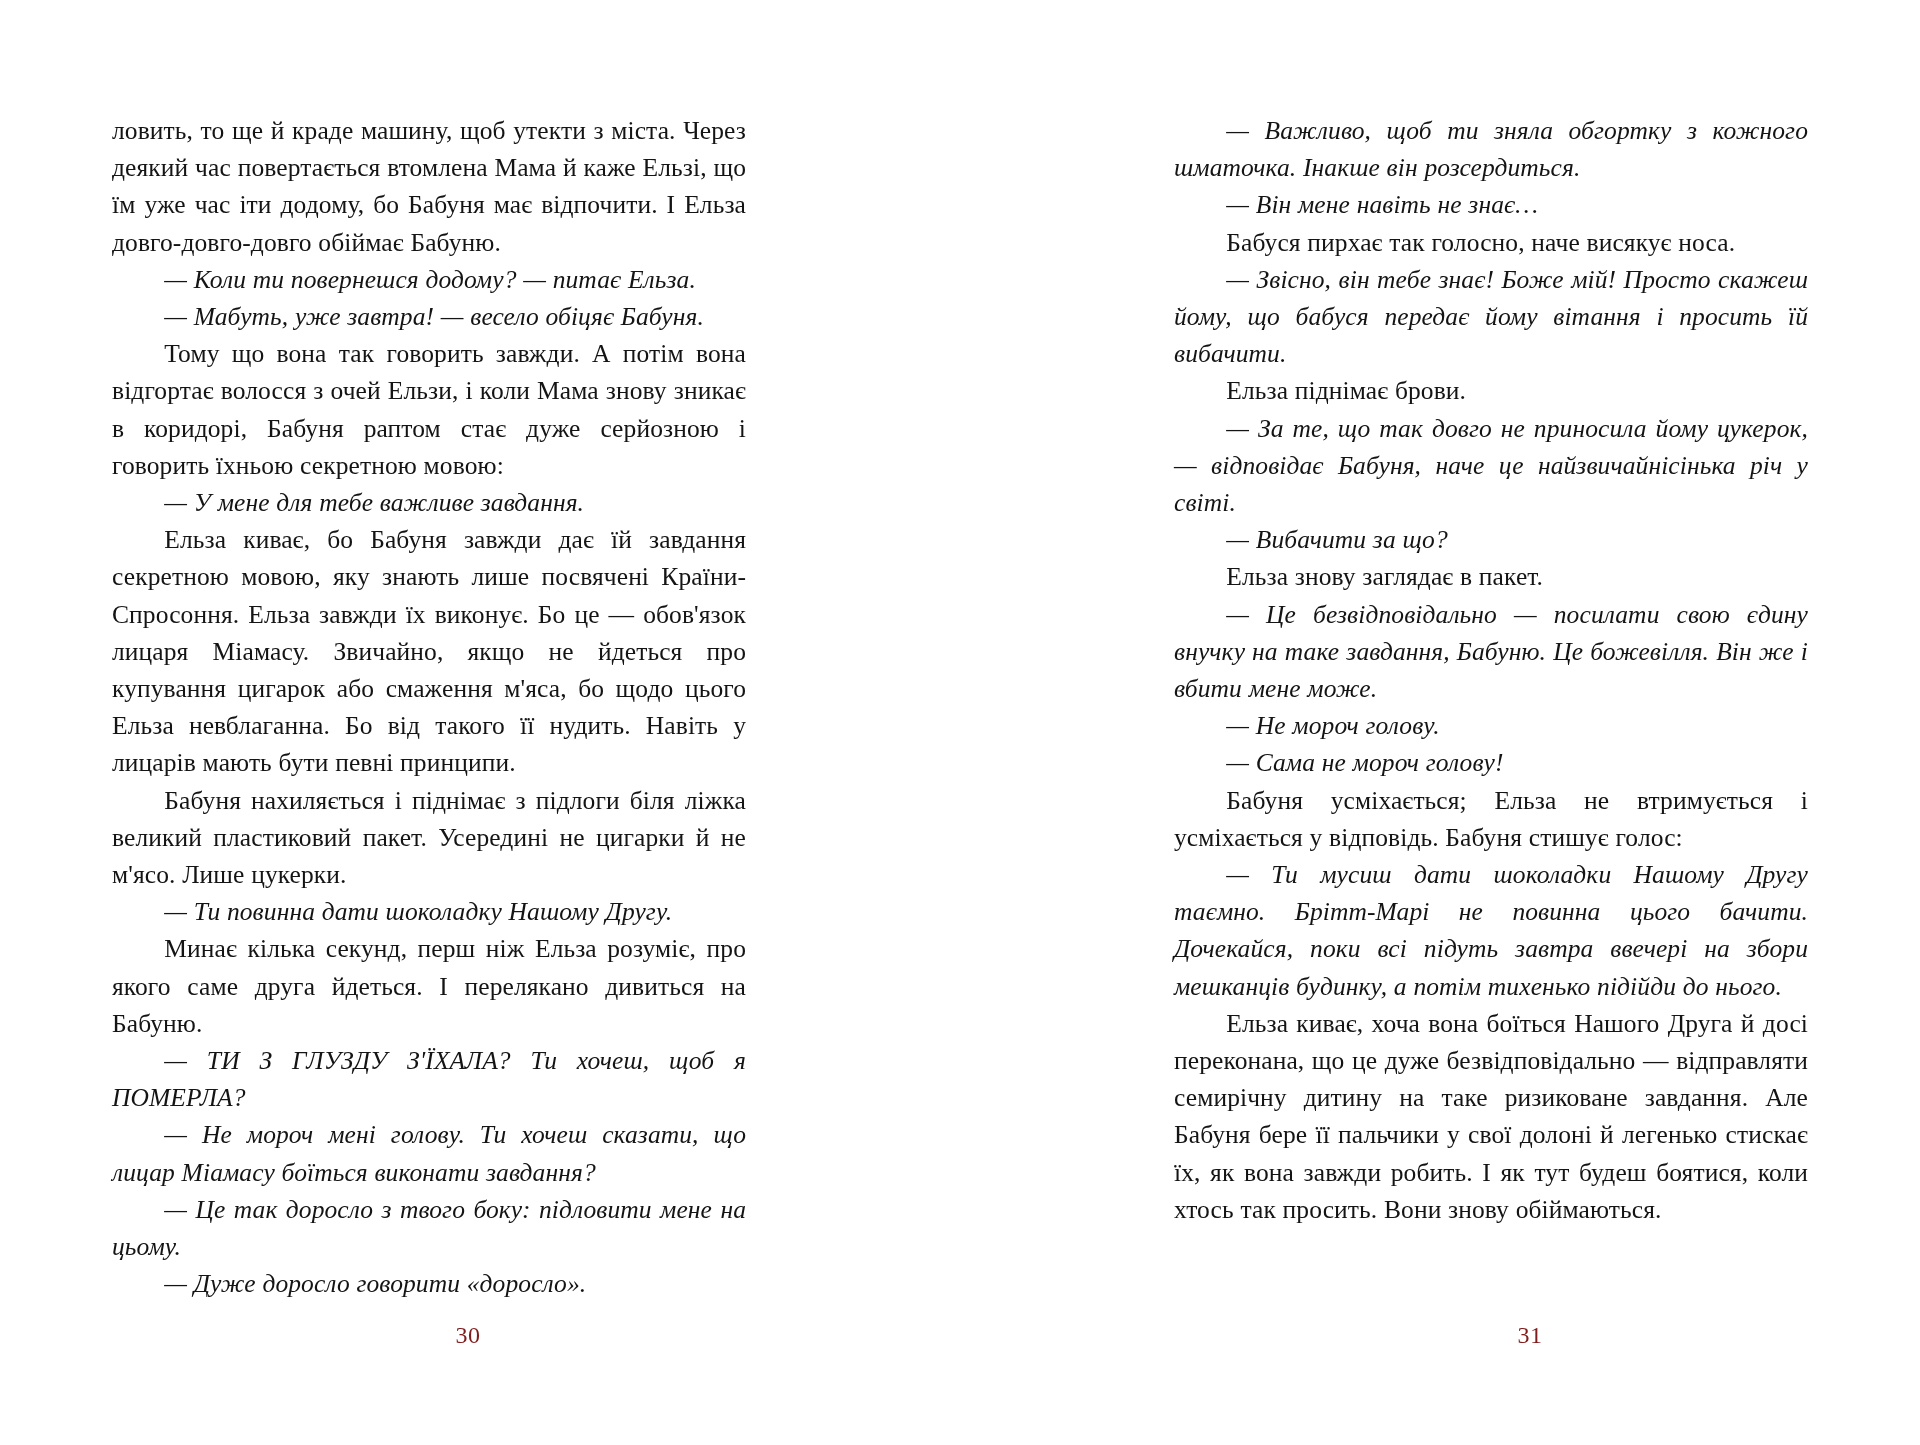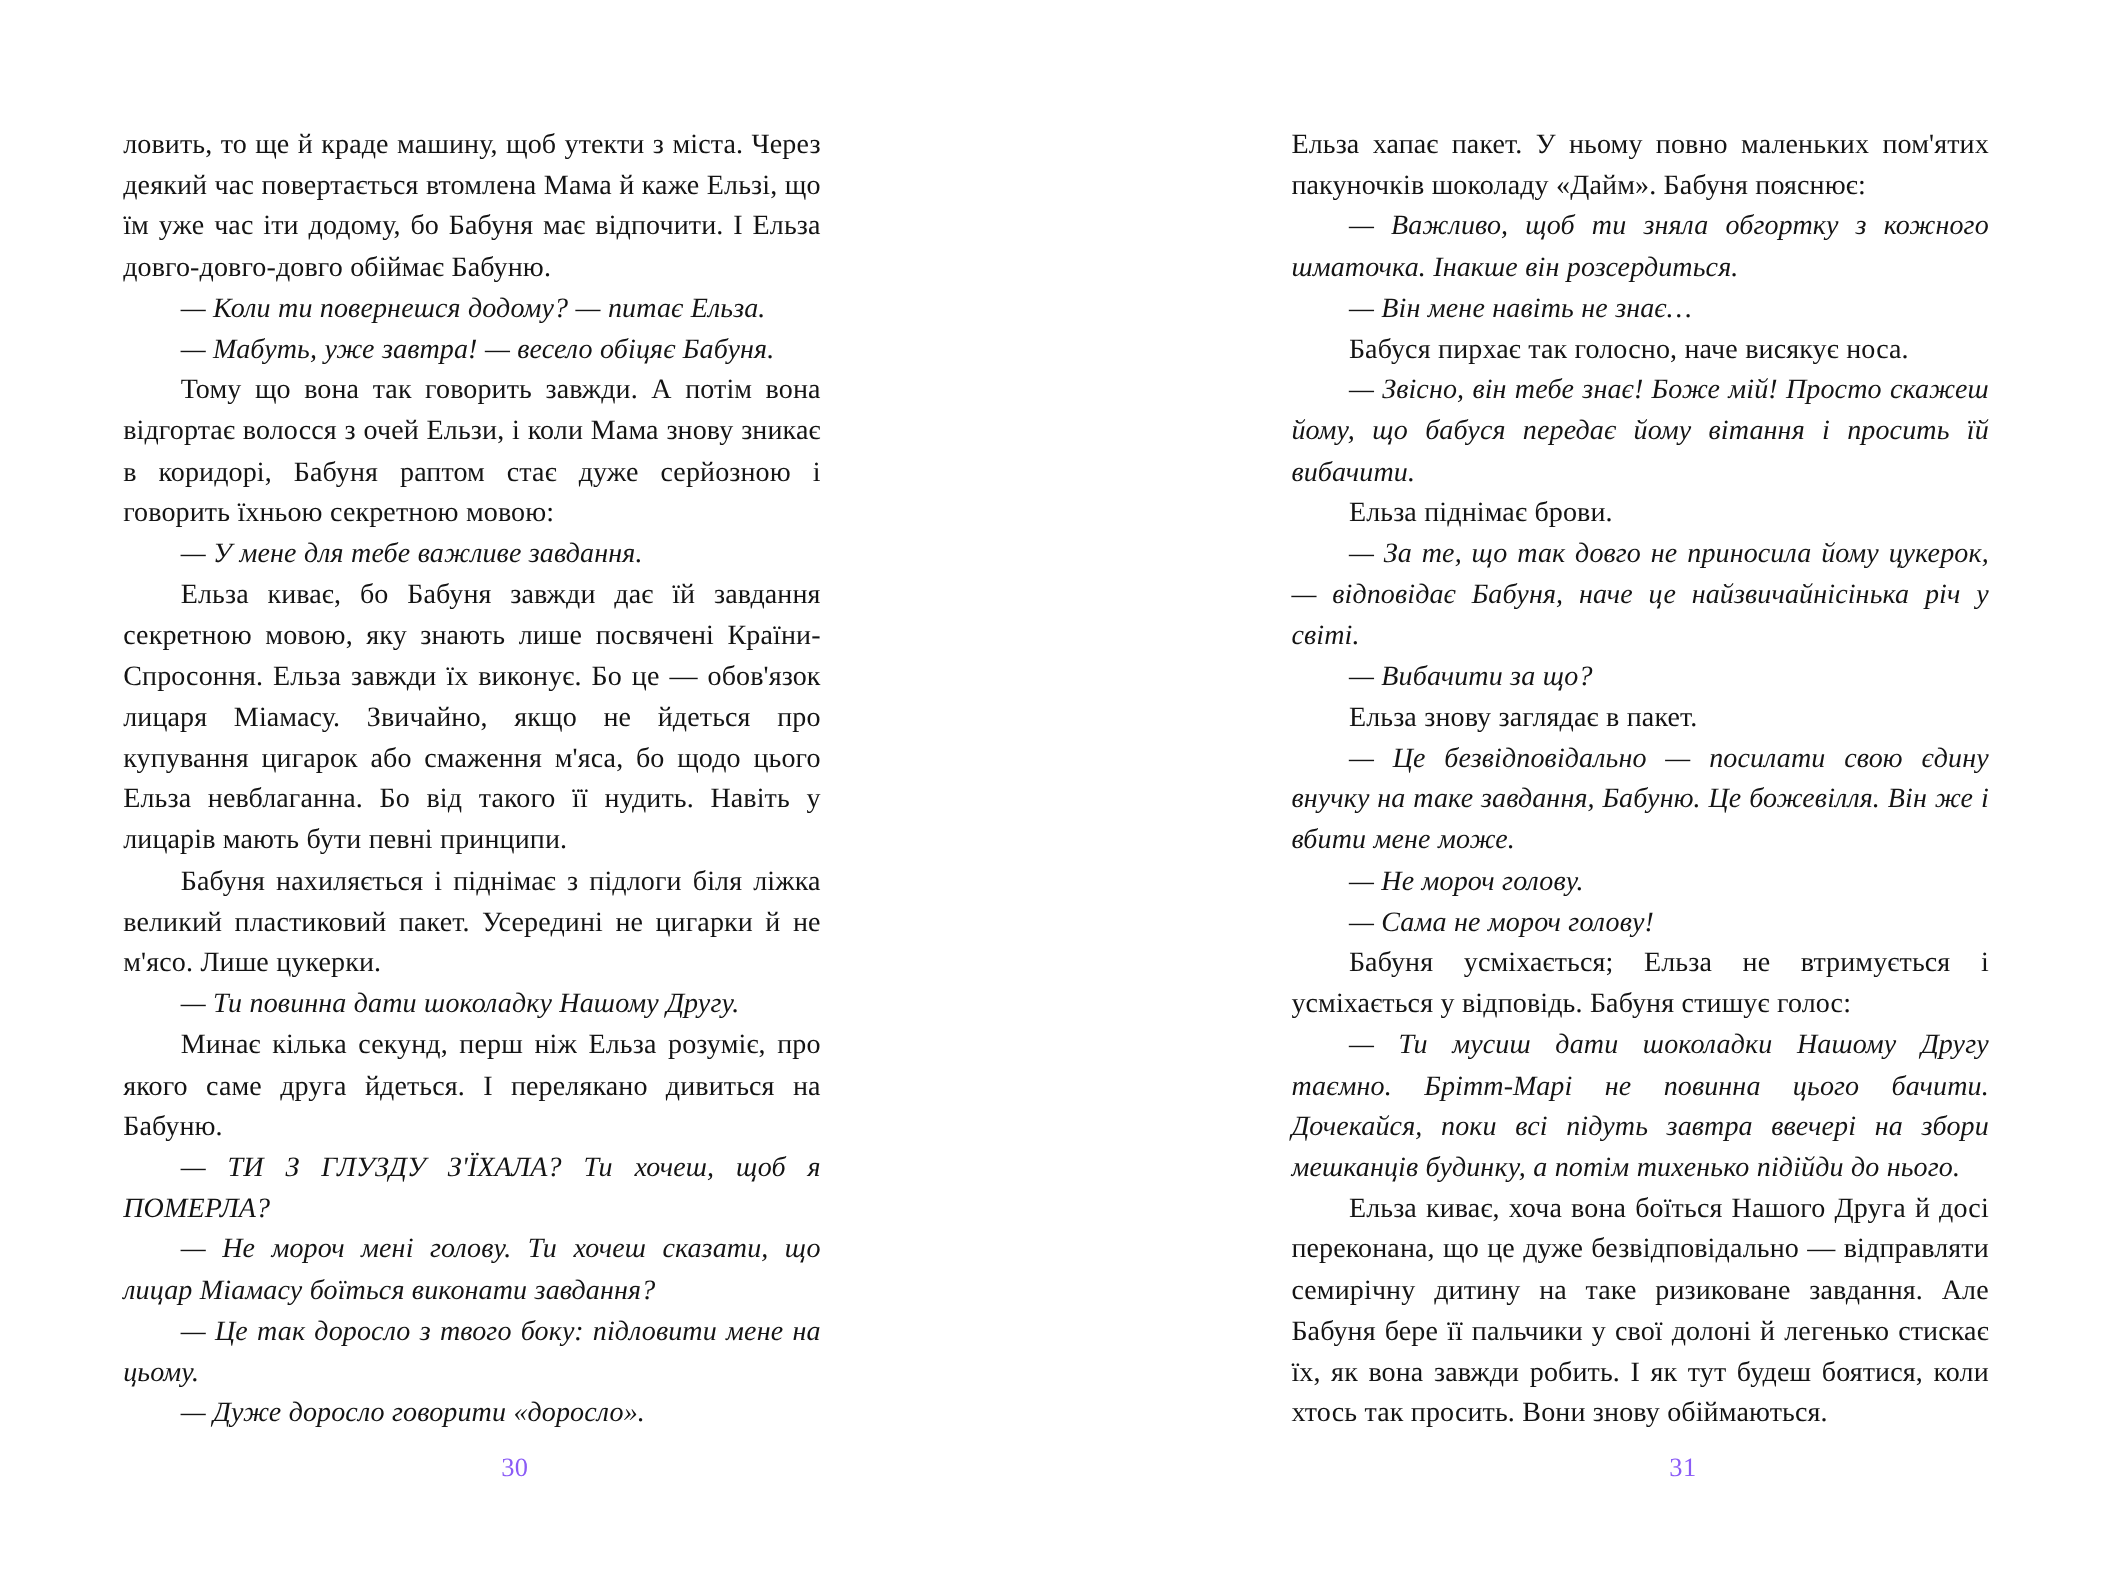--- a/index.html
+++ b/index.html
@@ -63,21 +63,21 @@
 
   .folio {
     position: absolute;
     bottom: 96px;
     width: 100%;
     left: 0;
     text-align: center;
     font-size: 24px;
     line-height: 28px;
     letter-spacing: 0.4px;
-    color: #8b5cf6;
+    color: #7f1d1d;
   }
   .page-left  .folio { padding-right: 78px; }
   .page-right .folio { padding-left:  78px; }
 </style>
 </head>
 <body>
 
 <div class="spread">
 
   <div class="page page-left">
@@ -94,21 +94,20 @@
       <p class="para dialogue">— ТИ З ГЛУЗДУ З'ЇХАЛА? Ти хочеш, щоб я ПОМЕРЛА?</p>
       <p class="para dialogue">— Не мороч мені голову. Ти хочеш сказати, що лицар Міамасу боїться виконати завдання?</p>
       <p class="para dialogue">— Це так доросло з твого боку: підловити мене на цьому.</p>
       <p class="para dialogue">— Дуже доросло говорити «доросло».</p>
     </div>
     <div class="folio">30</div>
   </div>
 
   <div class="page page-right">
     <div class="text-block">
-      <p class="para cont">Ельза хапає пакет. У ньому повно маленьких пом'ятих пакуночків шоколаду «Дайм». Бабуня пояснює:</p>
       <p class="para dialogue">— Важливо, щоб ти зняла обгортку з кожного шматочка. Інакше він розсердиться.</p>
       <p class="para dialogue">— Він мене навіть не знає…</p>
       <p class="para">Бабуся пирхає так голосно, наче висякує носа.</p>
       <p class="para dialogue">— Звісно, він тебе знає! Боже мій! Просто скажеш йому, що бабуся передає йому вітання і просить їй вибачити.</p>
       <p class="para">Ельза піднімає брови.</p>
       <p class="para dialogue">— За те, що так довго не приносила йому цукерок, — відповідає Бабуня, наче це найзвичайнісінька річ у світі.</p>
       <p class="para dialogue">— Вибачити за що?</p>
       <p class="para">Ельза знову заглядає в пакет.</p>
       <p class="para dialogue">— Це безвідповідально — посилати свою єдину внучку на таке завдання, Бабуню. Це божевілля. Він же і вбити мене може.</p>
       <p class="para dialogue">— Не мороч голову.</p>

